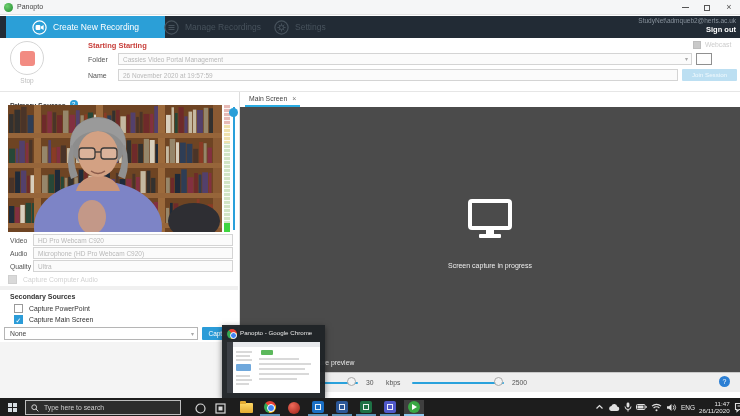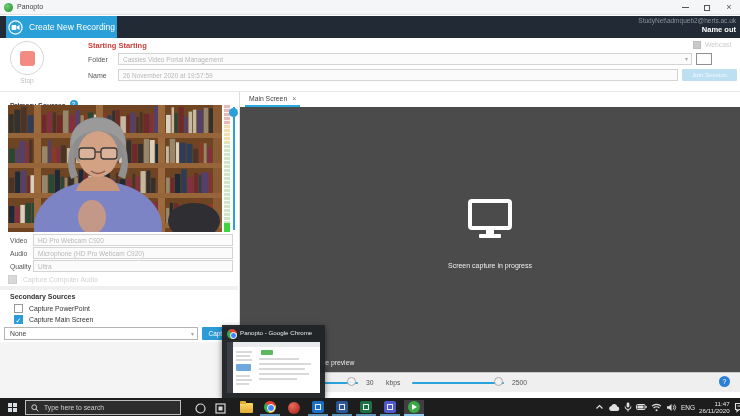--- a/index.html
+++ b/index.html
@@ -13,21 +13,21 @@
   .app-logo { left:4px; top:3px; width:9px; height:9px; border-radius:50%;
     background:radial-gradient(circle at 35% 35%, #6fd06f, #1e8a2e); }
   .app-title { left:17px; top:3px; font-size:7px; color:#444; }
   .winbtn { top:0; width:22px; height:15px; display:flex; align-items:center; justify-content:center; }
   .glyph-min { width:7px; height:0; border-top:1px solid #555; }
   .glyph-max { width:6px; height:6px; border:1px solid #555; }
   .glyph-close { font-size:9px; color:#555; line-height:15px; }
 
   
   .navbar { left:0; top:16px; width:740px; height:22px; background:#222b35; }
-  .nav-item { top:16px; height:22px; display:flex; align-items:center; gap:6px; font-size:8.5px; color:#47525c; padding:0 2px; }
+  .nav-item { top:16px; height:22px; display:flex; align-items:center; gap:6px; font-size:8.5px; color:#47525c; padding:0 26px; }
   .nav-item.active { background:#2b9fd7; color:#fff; }
   .nav-account { top:17px; right:4px; text-align:right; }
   .nav-account .acct { font-size:6.5px; color:#88929c; }
   .nav-account .signout { font-size:7.5px; color:#fff; font-weight:bold; margin-top:1px; }
 
   
   .header { left:0; top:38px; width:740px; height:54px; background:#fff; border-bottom:1px solid #e6e6e6; }
   .stop-circle { left:10px; top:41px; width:34px; height:34px; border:1px solid #d6d6d6; border-radius:50%;
     display:flex; align-items:center; justify-content:center; }
   .stop-square { width:15px; height:15px; background:#f28b82; border-radius:3px; }
@@ -149,23 +149,38 @@
 
   <div class="abs navbar"></div>
   <div class="abs nav-item active" style="left:6px;">
     <svg width="15" height="15" viewBox="0 0 15 15">
       <circle cx="7.5" cy="7.5" r="6.6" stroke="#fff" stroke-width="1.2" fill="none"></circle>
       <rect x="3.6" y="5" width="4.8" height="5" rx="1" fill="#fff"></rect>
       <path d="M9 6.6 L11.6 5 V10 L9 8.4 Z" fill="#fff"></path>
     </svg>
     <span>Create New Recording</span>
   </div>
+  <div class="abs nav-item" style="left:138px;">
+    <svg width="15" height="15" viewBox="0 0 15 15">
+      <circle cx="7.5" cy="7.5" r="6.6" stroke="#47525c" stroke-width="1.2" fill="none"></circle>
+      <path d="M4.5 5.5h6 M4.5 7.5h6 M4.5 9.5h6" stroke="#47525c" stroke-width="1"></path>
+    </svg>
+    <span>Manage Recordings</span>
+  </div>
+  <div class="abs nav-item" style="left:248px;">
+    <svg width="15" height="15" viewBox="0 0 15 15">
+      <circle cx="7.5" cy="7.5" r="6.6" stroke="#47525c" stroke-width="1.2" fill="none"></circle>
+      <circle cx="7.5" cy="7.5" r="2" stroke="#47525c" stroke-width="1" fill="none"></circle>
+      <path d="M7.5 3.4v2 M7.5 9.6v2 M3.4 7.5h2 M9.6 7.5h2 M4.7 4.7l1.3 1.3 M9 9l1.3 1.3 M10.3 4.7L9 6 M6 9l-1.3 1.3" stroke="#47525c" stroke-width="0.9"></path>
+    </svg>
+    <span>Settings</span>
+  </div>
   <div class="abs nav-account">
     <div class="acct">StudyNet\admqueb2@herts.ac.uk</div>
-    <div class="signout">Name out</div>
+    <div class="signout">Sign out</div>
   </div>
 
   <div class="abs header"></div>
   <div class="abs stop-circle">
     <div class="stop-square"></div>
   </div>
   <div class="abs stop-label">Stop</div>
   <div class="abs status-red">Starting Starting</div>
 
   <div class="abs fieldlabel" style="left:88px; top:56px;">Folder</div>

